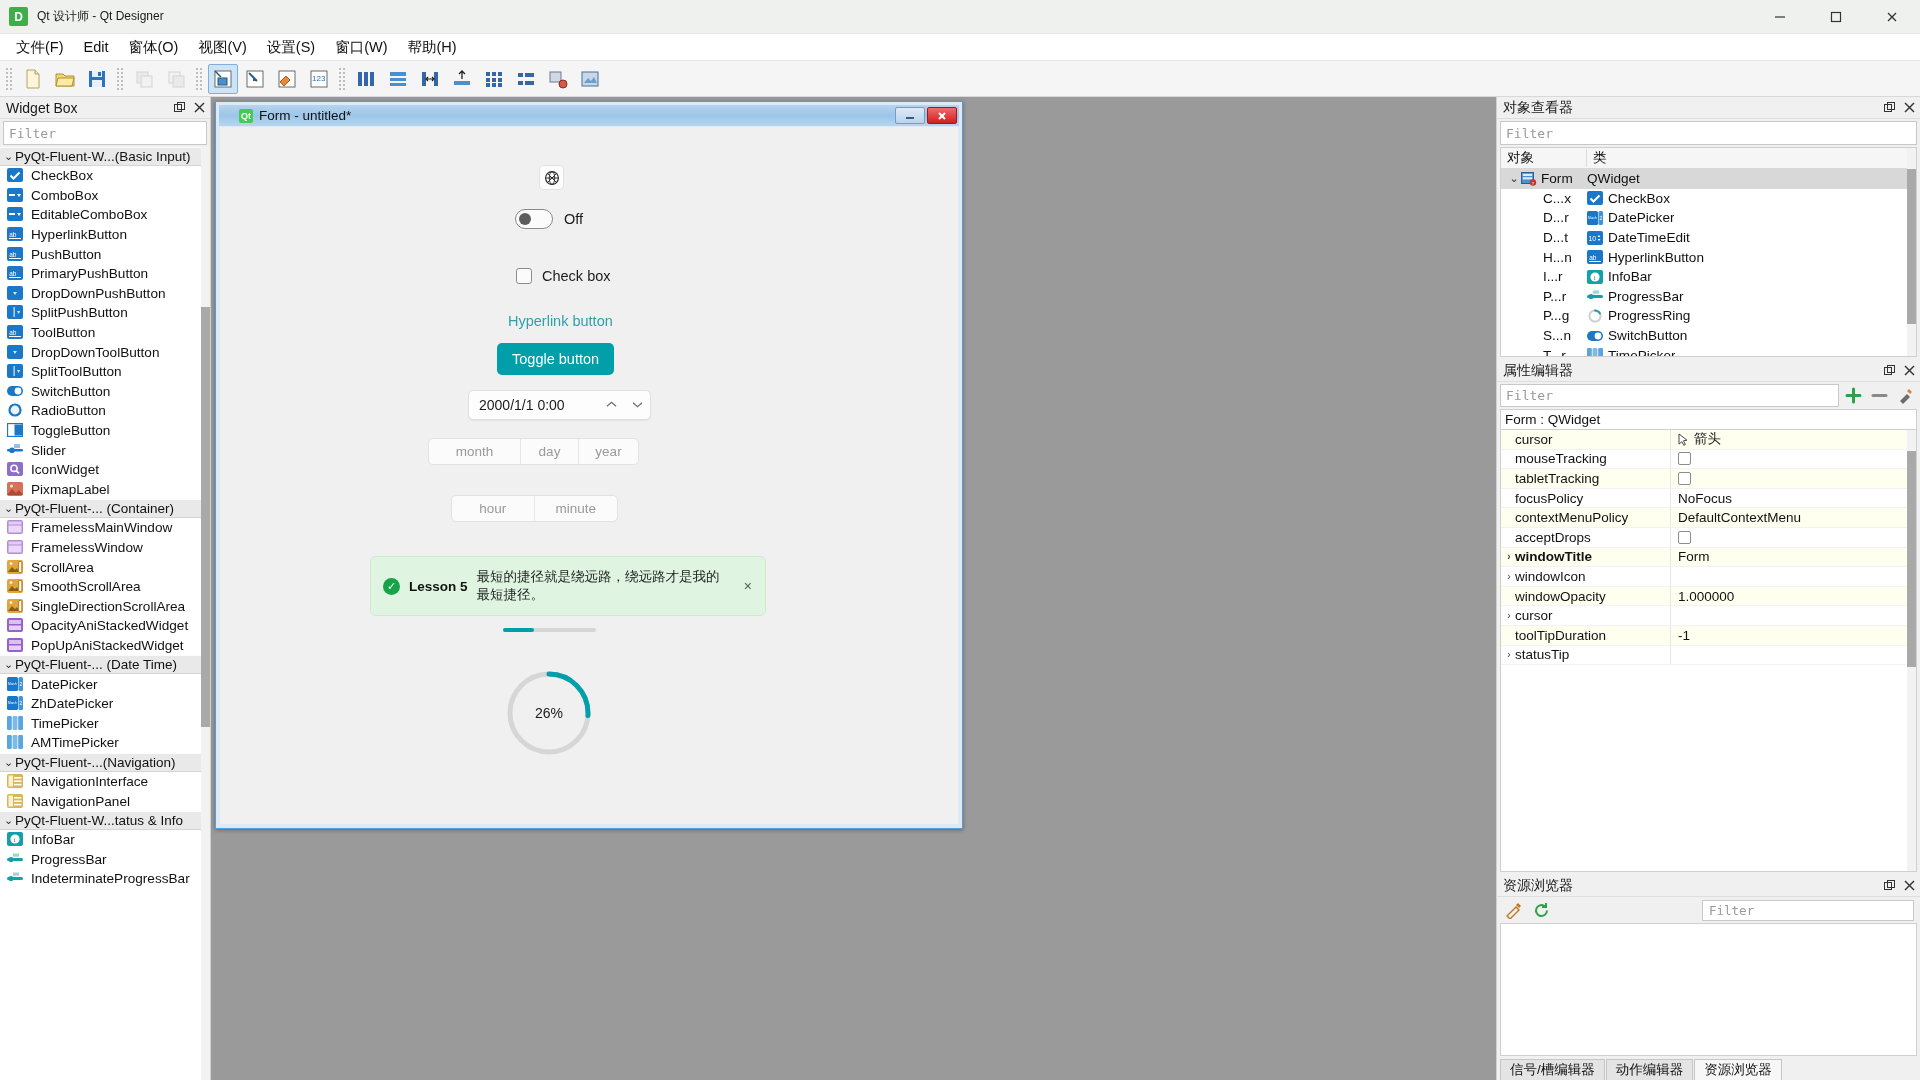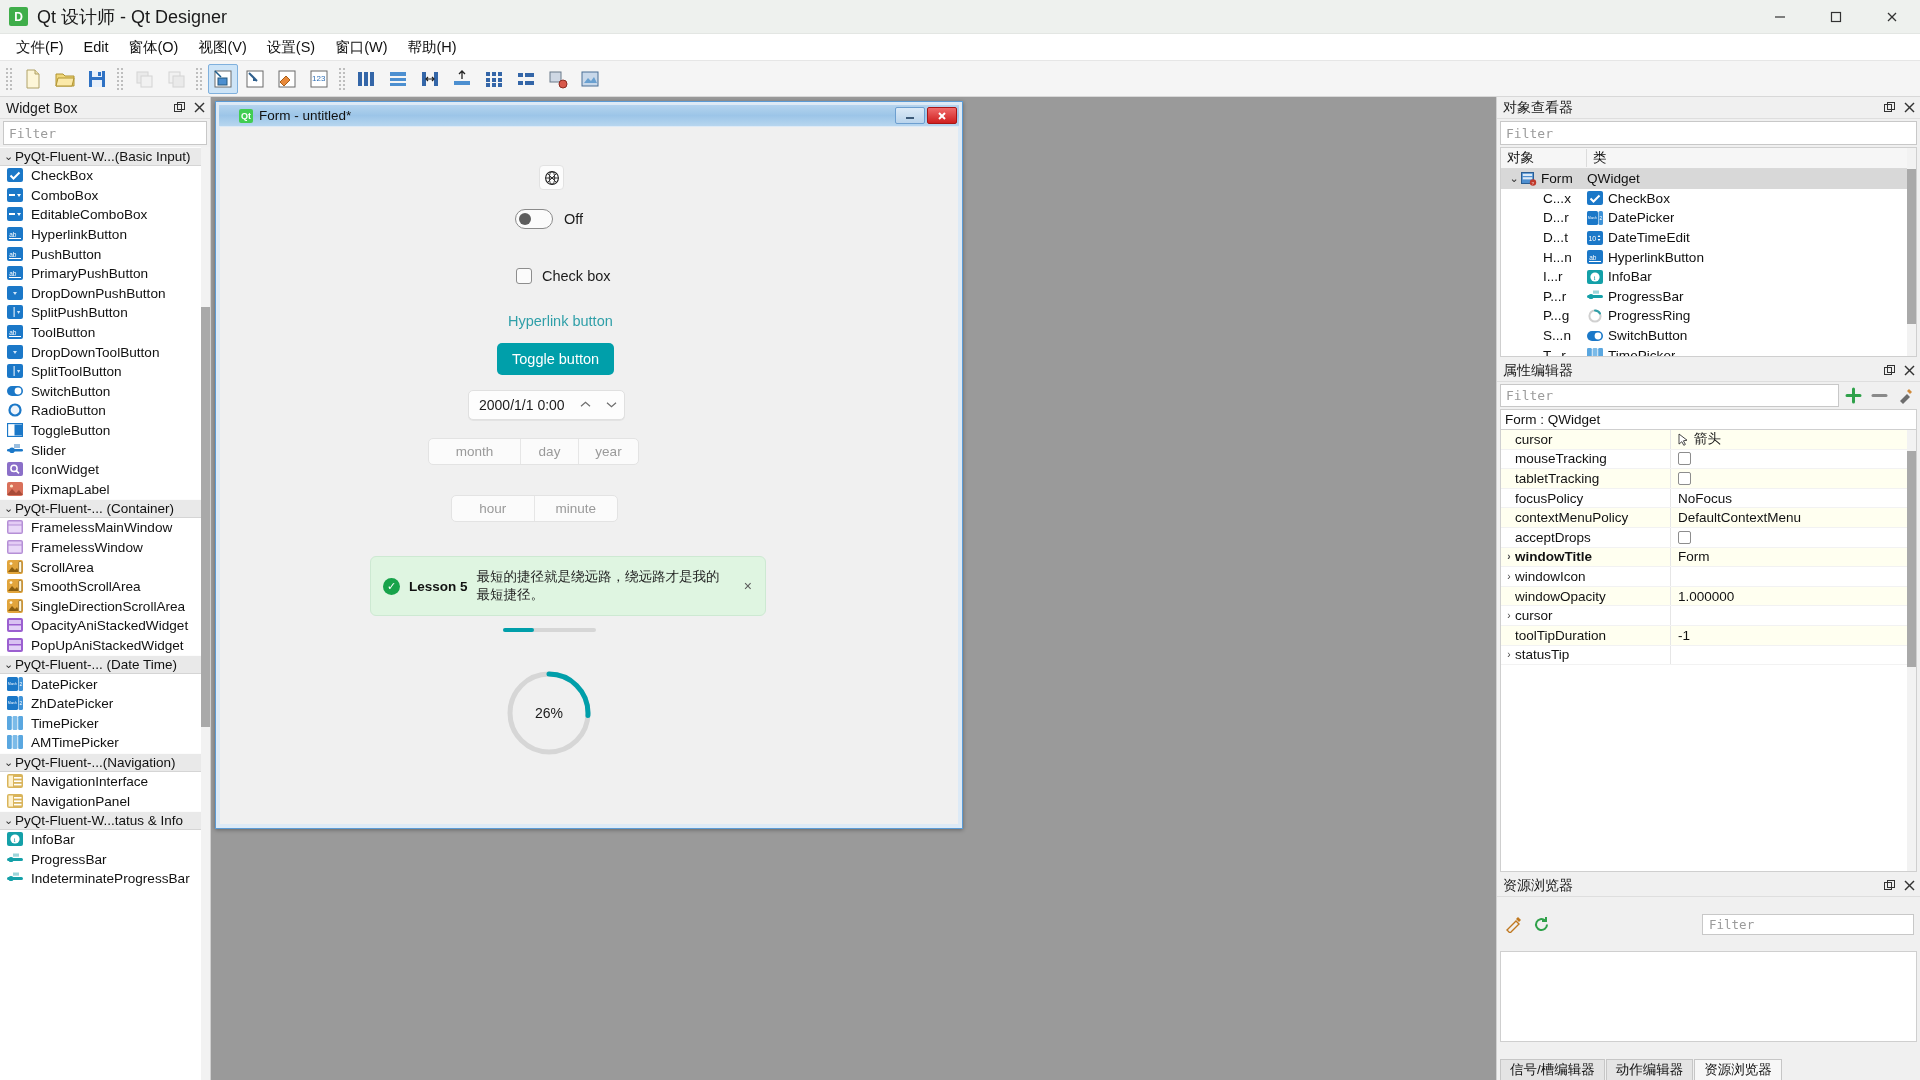--- a/index.html
+++ b/index.html
@@ -20,21 +20,21 @@
     background: #eef1ee;
     display: flex; align-items: center;
     border-bottom: 1px solid #e3e6e3;
   }
   .titlebar .appicon {
     width: 19px; height: 19px; margin-left: 9px; margin-right: 9px;
     background: #3fae4a; border-radius: 2px;
     color: #fff; font-size: 12px; font-weight: bold;
     display: flex; align-items: center; justify-content: center;
   }
-  .titlebar .apptitle { font-size: 18px; color: #1a1a1a; }
+  .titlebar .apptitle { font-size: 12px; color: #1a1a1a; }
   .titlebar .spacer { flex: 1; }
   .winbtn {
     width: 56px; height: 34px;
     display: flex; align-items: center; justify-content: center;
     color: #333;
   }
   .winbtn svg { display:block; }
 
   
   .menubar {
@@ -188,21 +188,21 @@
   .switchlabel { font-size: 14.5px; color:#1b1b1b; }
   .cbrow { display:flex; align-items:center; gap:10px; }
   .cbbox { width: 16px; height: 16px; border: 1.3px solid #8d8d8d; border-radius: 3px; background:#fbfbfb; }
   .cblabel { font-size: 14.5px; color:#1b1b1b; }
   .hyperlink { font-size: 14.5px; color:#2f9fa8; }
   .togglebtn {
     background:#009faa; color:#fff; border-radius:5px;
     padding: 8px 15px; font-size: 14.5px; text-align:center;
   }
   .dtedit {
-    width: 157px; height: 30px; background:#fdfdfd;
+    width: 183px; height: 30px; background:#fdfdfd;
     border:1px solid #e0e0e0; border-radius:5px;
     display:flex; align-items:center; padding-left: 10px;
     font-size: 14px; color:#1b1b1b;
     box-shadow: 0 1px 0 rgba(0,0,0,.05);
   }
   .dtedit .val { flex:1; }
   .dtedit .arr { width: 26px; text-align:center; color:#7d7d7d; font-size: 12px; }
   .picker {
     height: 27px; background:#fbfbfb; border:1px solid #e3e3e3; border-radius:5px;
     display:flex; align-items:center; overflow:hidden;
@@ -1275,21 +1275,21 @@
                   <span></span>
                 </div>
               </div>
             </div>
           <div class="vscroll">
             <div class="thumb" style="top:21px; height:216px;"></div>
           </div>
         </div>
       </div>
 
-      <div class="panel" style="height:205px;gap:14px;">
+      <div class="panel" style="height:205px;">
         <div class="dock-title">
           <div class="dt-label">资源浏览器</div>
           <div class="dt-btn">
             <svg width="11" height="11" viewBox="0 0 11 11">
                 <rect x="0.5" y="2.5" width="7" height="7" fill="none" stroke="#333"></rect>
                 <rect x="3.5" y="0.5" width="7" height="7" fill="none" stroke="#333"></rect>
               </svg>
           </div>
           <div class="dt-btn">
             <svg width="11" height="11" viewBox="0 0 11 11">

